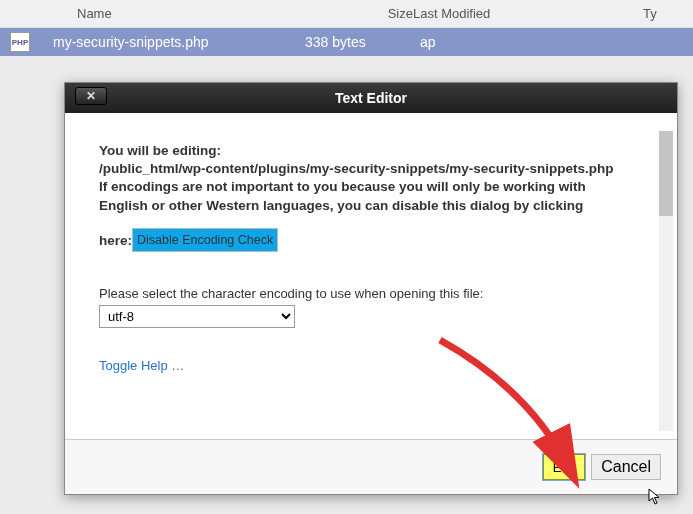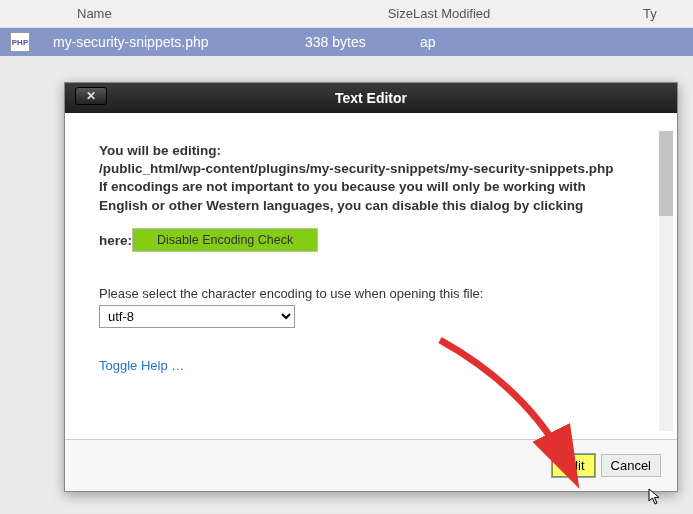--- a/index.html
+++ b/index.html
@@ -104,22 +104,22 @@
       height: 85px;
       background: #c4c4c4;
     }
     .editing-label { font-weight: bold; margin-bottom: 2px; }
     .editing-path { font-weight: bold; line-height: 1.35; max-width: 520px; }
     .encoding-msg { font-weight: bold; line-height: 1.4; max-width: 540px; }
     .here-line { margin-top: 12px; display:flex; align-items:center; gap:0; font-weight:bold; }
     .btn-small {
       font-weight: normal;
       font-size: 12.5px;
-      padding: 4px 24px;
-      background: #84cc16;
+      padding: 4px 4px;
+      background: #0ea5e9;
       border: 1px solid #bbb;
       color: #333;
       cursor: pointer;
     }
     .sel-label { margin-top: 34px; font-size: 13px; color: #333; }
     .enc-select {
       margin-top: 4px;
       width: 196px;
       font-size: 13px;
       padding: 2px 4px;
@@ -146,21 +146,21 @@
       border: 1px solid #8f8f3a;
       padding: 3px 9px;
       font-size: 13px;
       cursor: pointer;
       box-shadow: 0 0 0 1px #7aa8d6;
     }
     .btn-cancel {
       background: #eee;
       border: 1px solid #bbb;
       padding: 3px 9px;
-      font-size: 13px;
+      font-size: 16px;
       cursor: pointer;
     }
     .arrow {
       position: absolute;
       left: 420px;
       top: 330px;
       width: 180px;
       height: 170px;
       pointer-events: none;
     }

